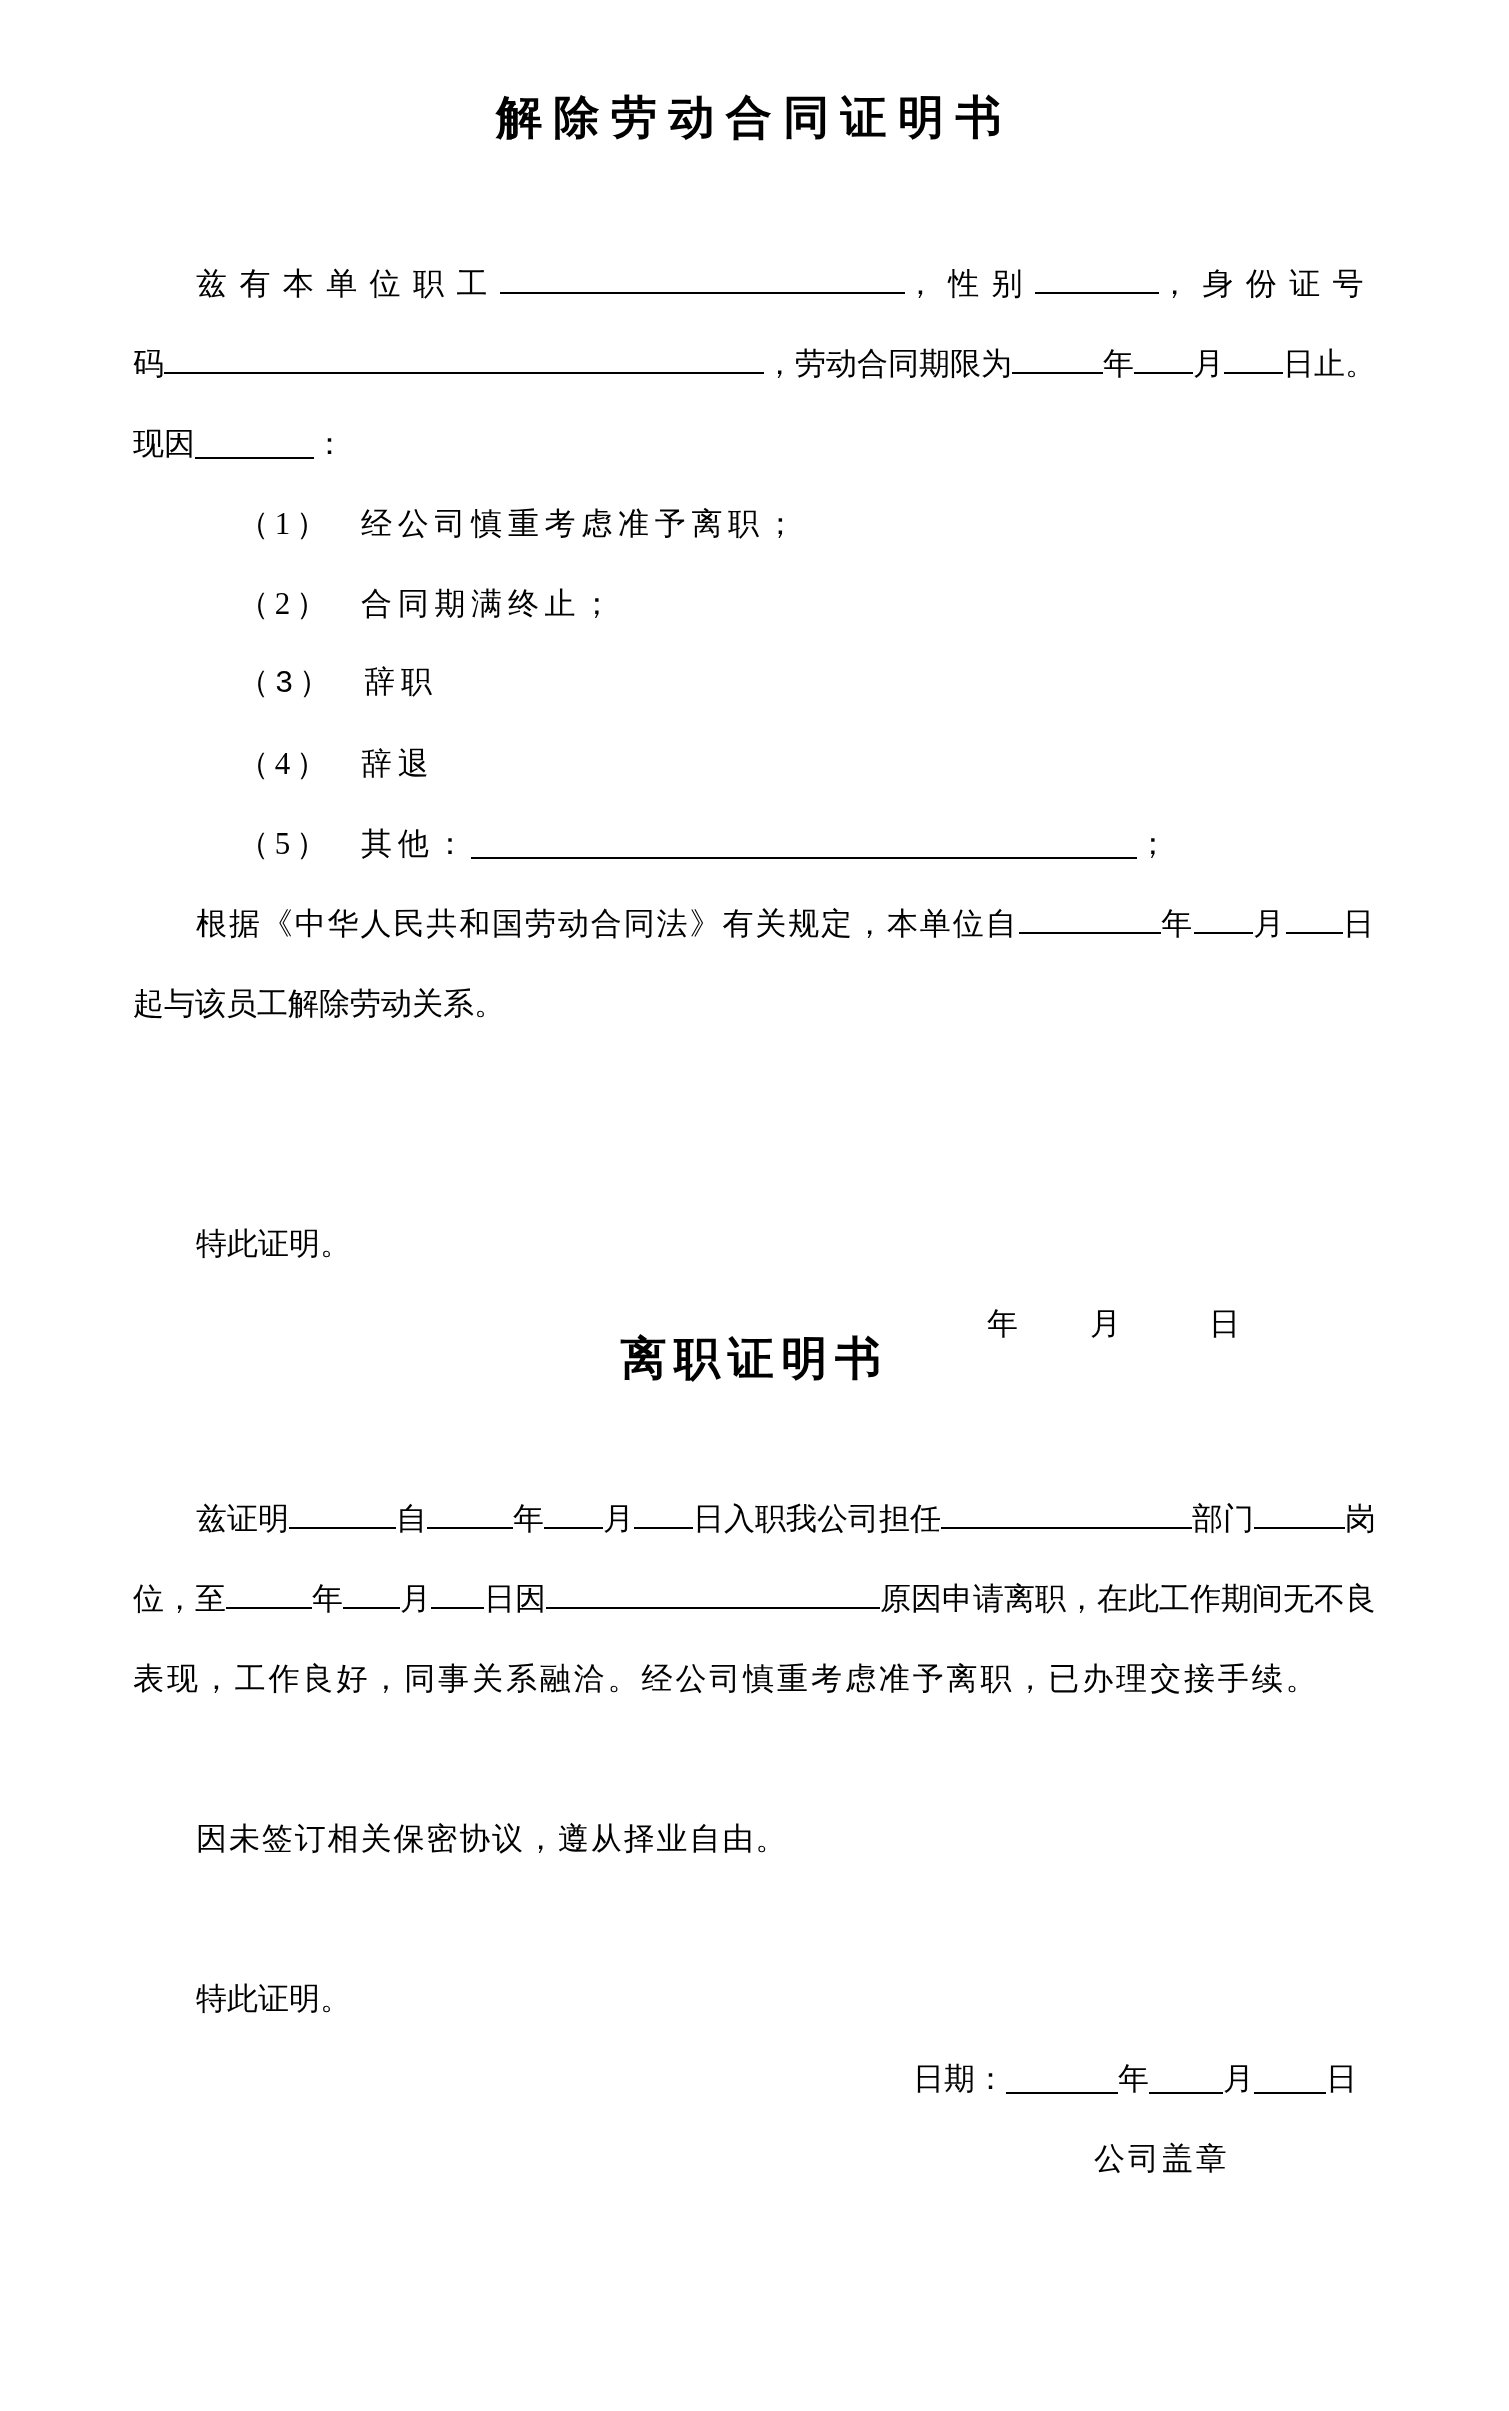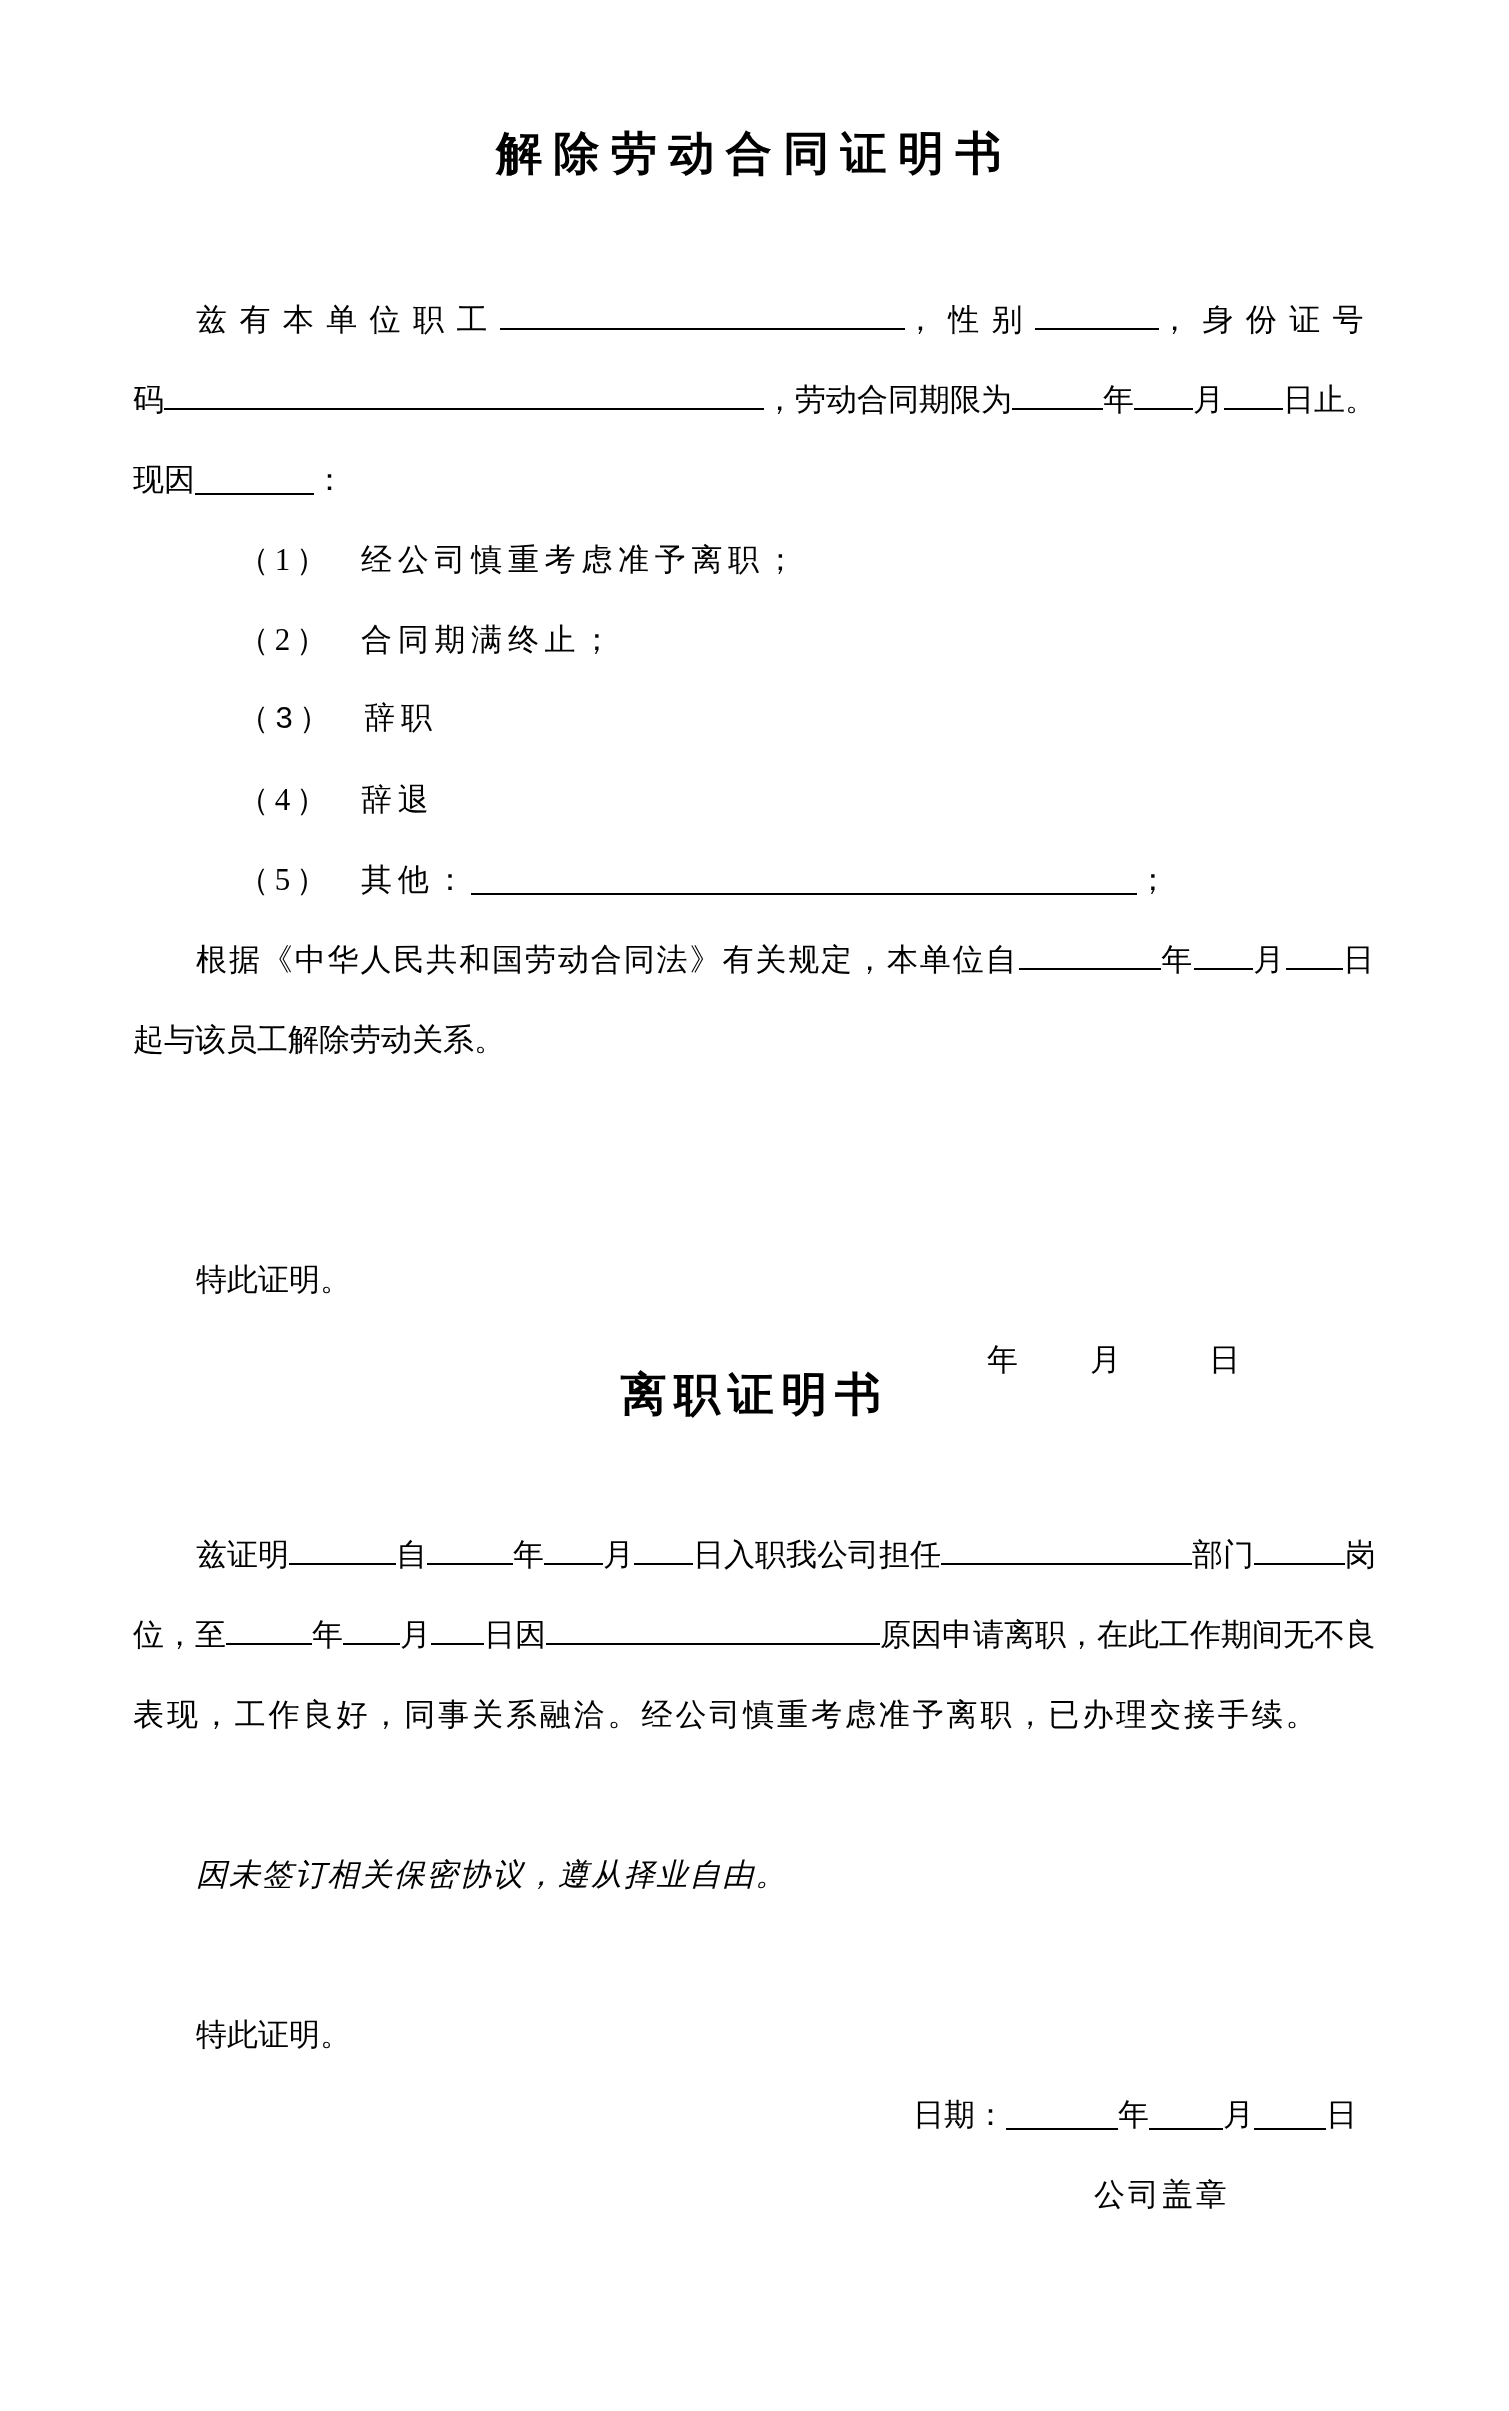--- a/index.html
+++ b/index.html
@@ -15,21 +15,21 @@
     overflow: hidden;
   }
   .doc-title {
     margin: 0;
     text-align: center;
     font-weight: bold;
     font-size: 46px;
     letter-spacing: 11.4px;
     line-height: 76px;
   }
-  .title1 { padding-top: 116px; margin-bottom: 88px; }
+  .title1 { padding-top: 80px; margin-bottom: 88px; }
   .title2 { margin-top: -43px; margin-bottom: 82px; letter-spacing: 7.6px; }
   .lines { margin: 0 133px; width: 1243px; }
   .line {
     height: 80px;
     line-height: 80px;
     white-space: nowrap;
   }
   .line.flex { display: flex; align-items: baseline; justify-content: flex-start; }
   .line.flex .seg { flex: 0 0 auto; }
   .seg { display: inline; }
@@ -111,20 +111,20 @@
         <span class="blank" style="width: 86px;"></span>
         <span class="seg">年</span>
         <span class="blank" style="width: 57px;"></span>
         <span class="seg">月</span>
         <span class="blank" style="width: 53px;"></span>
         <span class="seg">日因</span>
         <span class="blank" style="width: 152px; flex: 1 1 152px;"></span>
         <span class="seg">原因申请离职，在此工作期间无不良</span>
       </div>
       <div class="line" style="letter-spacing: 2.9px;"><span class="seg">表现，工作良好，同事关系融洽。经公司慎重考虑准予离职，已办理交接手续。</span></div>
-      <div class="line" style="padding-left: 63px; letter-spacing: 1.9px; margin-top: 80px; font-style: italic;"><span class="seg">因未签订相关保密协议，遵从择业自由。</span></div>
+      <div class="line" style="padding-left: 63px; letter-spacing: 1.9px; margin-top: 80px;"><span class="seg">因未签订相关保密协议，遵从择业自由。</span></div>
       <div class="line" style="padding-left: 63px; margin-top: 80px;"><span class="seg">特此证明。</span></div>
       <div class="line" style="padding-left: 780px;"><span class="seg">日期：</span><span class="blank" style="width: 112px;"></span><span class="seg">年</span><span class="blank" style="width: 74px;"></span><span class="seg">月</span><span class="blank" style="width: 72px;"></span><span class="seg">日</span></div>
       <div class="line" style="padding-left: 961px; letter-spacing: 2.9px;"><span class="seg">公司盖章</span></div>
     </div>
 
 </div>
 
 
 </body></html>

